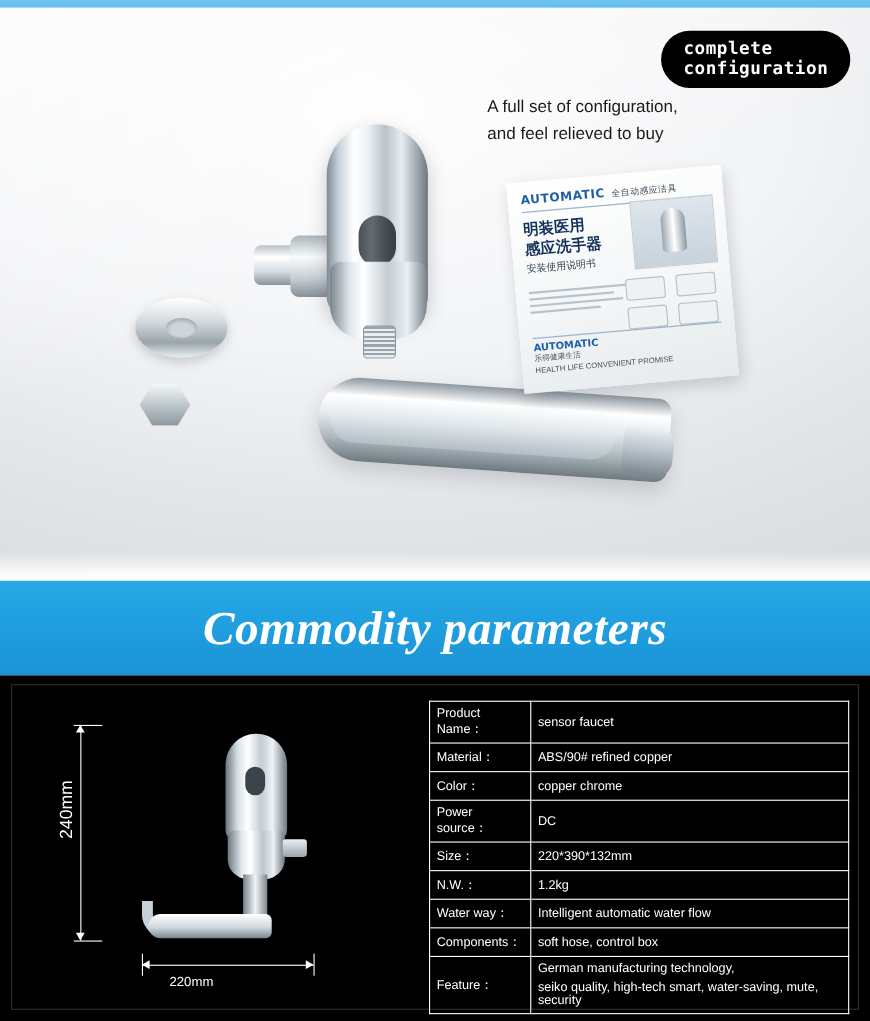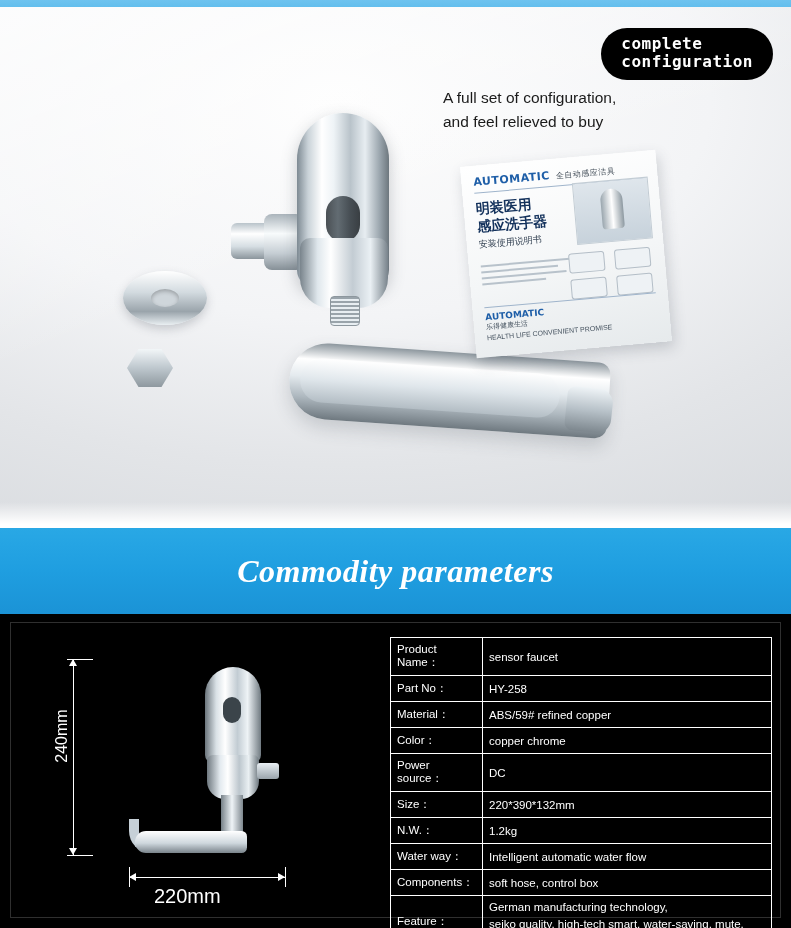--- a/index.html
+++ b/index.html
@@ -262,21 +262,21 @@
     background: linear-gradient(180deg,#29a8e5 0%, #1f9ee0 50%, #1b93d6 100%);
     display: flex;
     align-items: center;
     justify-content: center;
   }
   .banner-title {
     color: #ffffff;
     font-family: "Liberation Serif", serif;
     font-style: italic;
     font-weight: bold;
-    font-size: 32px;
+    font-size: 43px;
     letter-spacing: 0.5px;
   }
 
   
   .params {
     position: absolute;
     left: 0; top: 614px;
     width: 791px; height: 314px;
     background: #000000;
     padding: 8px 10px 10px 10px;
@@ -346,21 +346,21 @@
     top: 244px;
     width: 1px; height: 20px;
     background: #ffffff;
   }
   .dim-h-tick-l { left: 118px; }
   .dim-h-tick-r { left: 274px; }
   .dim-h-label {
     position: absolute;
     left: 143px; top: 262px;
     color: #ffffff;
-    font-size: 20px;
+    font-size: 12px;
   }
 
   .d-body {
     position: absolute;
     left: 194px; top: 44px;
     width: 56px; height: 96px;
     border-radius: 28px 28px 8px 8px;
     background: linear-gradient(90deg,#6b757c 0%, #d9e1e6 20%, #ffffff 36%, #c2ccd3 58%, #eef3f6 76%, #707a81 100%);
   }
   .d-sensor {
@@ -526,26 +526,22 @@
       </div>
 
       <div class="table-wrap">
         <table class="spec">
           <tbody>
             <tr>
               <td class="k">Product Name：</td>
               <td class="v">sensor faucet</td>
             </tr>
             <tr>
-              <td class="k">Part No：</td>
-              <td class="v">HY-258</td>
-            </tr>
-            <tr>
               <td class="k">Material：</td>
-              <td class="v">ABS/59# refined copper</td>
+              <td class="v">ABS/90# refined copper</td>
             </tr>
             <tr>
               <td class="k">Color：</td>
               <td class="v">copper chrome</td>
             </tr>
             <tr>
               <td class="k">Power source：</td>
               <td class="v">DC</td>
             </tr>
             <tr>

